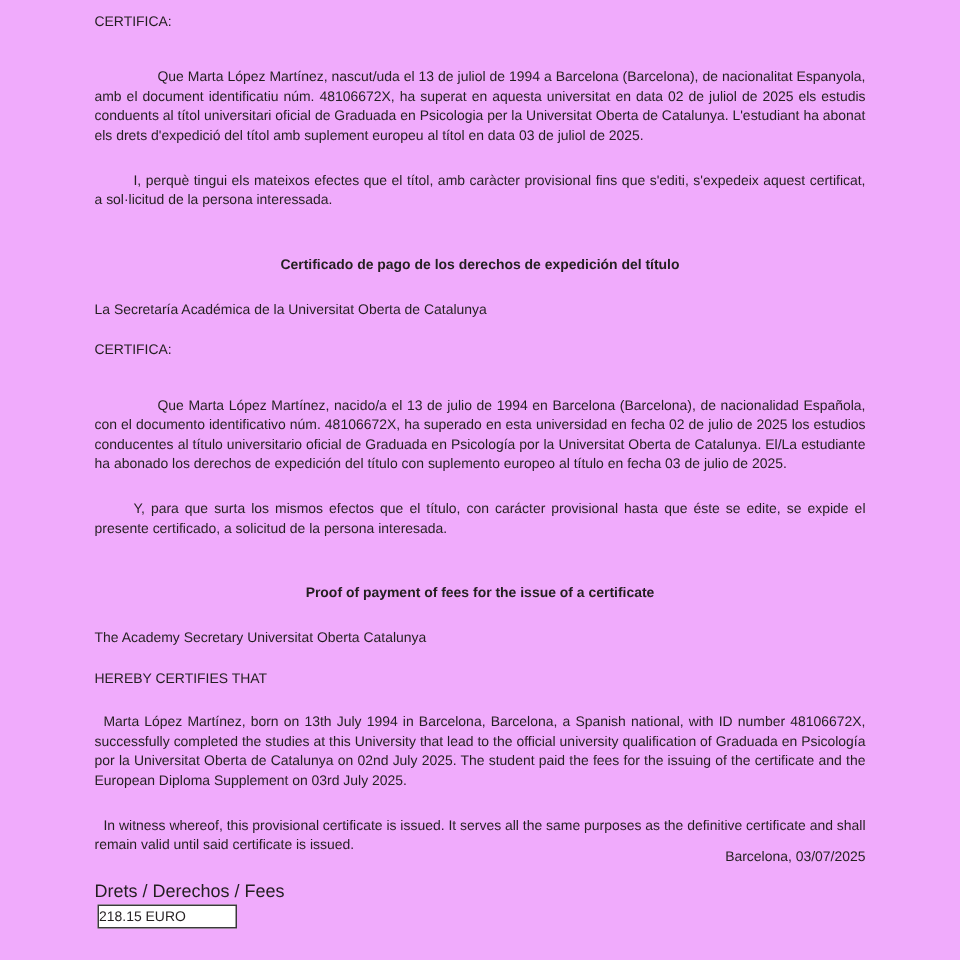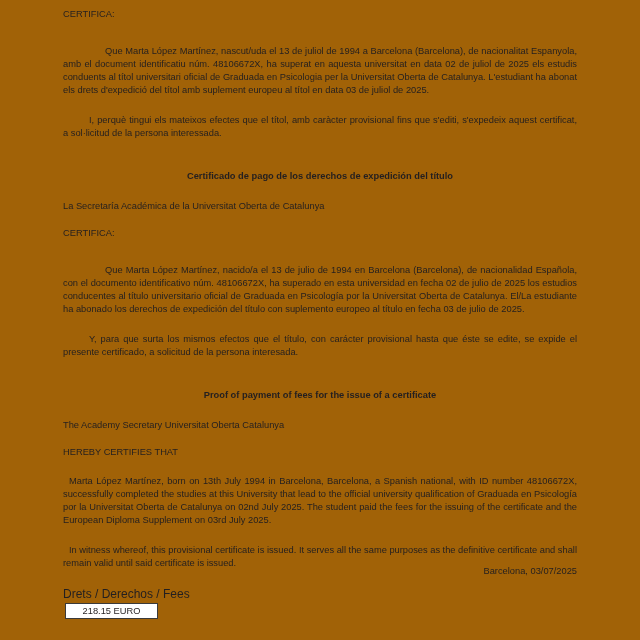--- a/index.html
+++ b/index.html
@@ -11,21 +11,21 @@
     width: 640px;
     height: 640px;
     font-family: "Liberation Sans", sans-serif;
     color: #000000;
     overflow: hidden;
   }
   .page {
     position: relative;
     width: 640px;
     height: 640px;
-    background: #a16207;
+    background: #f0abfc;
     box-sizing: border-box;
     padding-left: 47px;
   }
   .content {
     position: absolute;
     left: 63px;
     top: 0px;
     width: 514px;
   }
   .line {
@@ -101,21 +101,20 @@
   .fees-box {
     position: absolute;
     left: 65px;
     top: 603px;
     width: 93px;
     height: 16px;
     border: 1px solid #3a3a3a;
     box-sizing: border-box;
     display: flex;
     align-items: center;
-    justify-content: center;
     background: #ffffff;
   }
   .fees-amount {
     font-size: 9.3px;
     line-height: 13px;
     color: #231f20;
     white-space: nowrap;
   }
 </style>
 </head>

